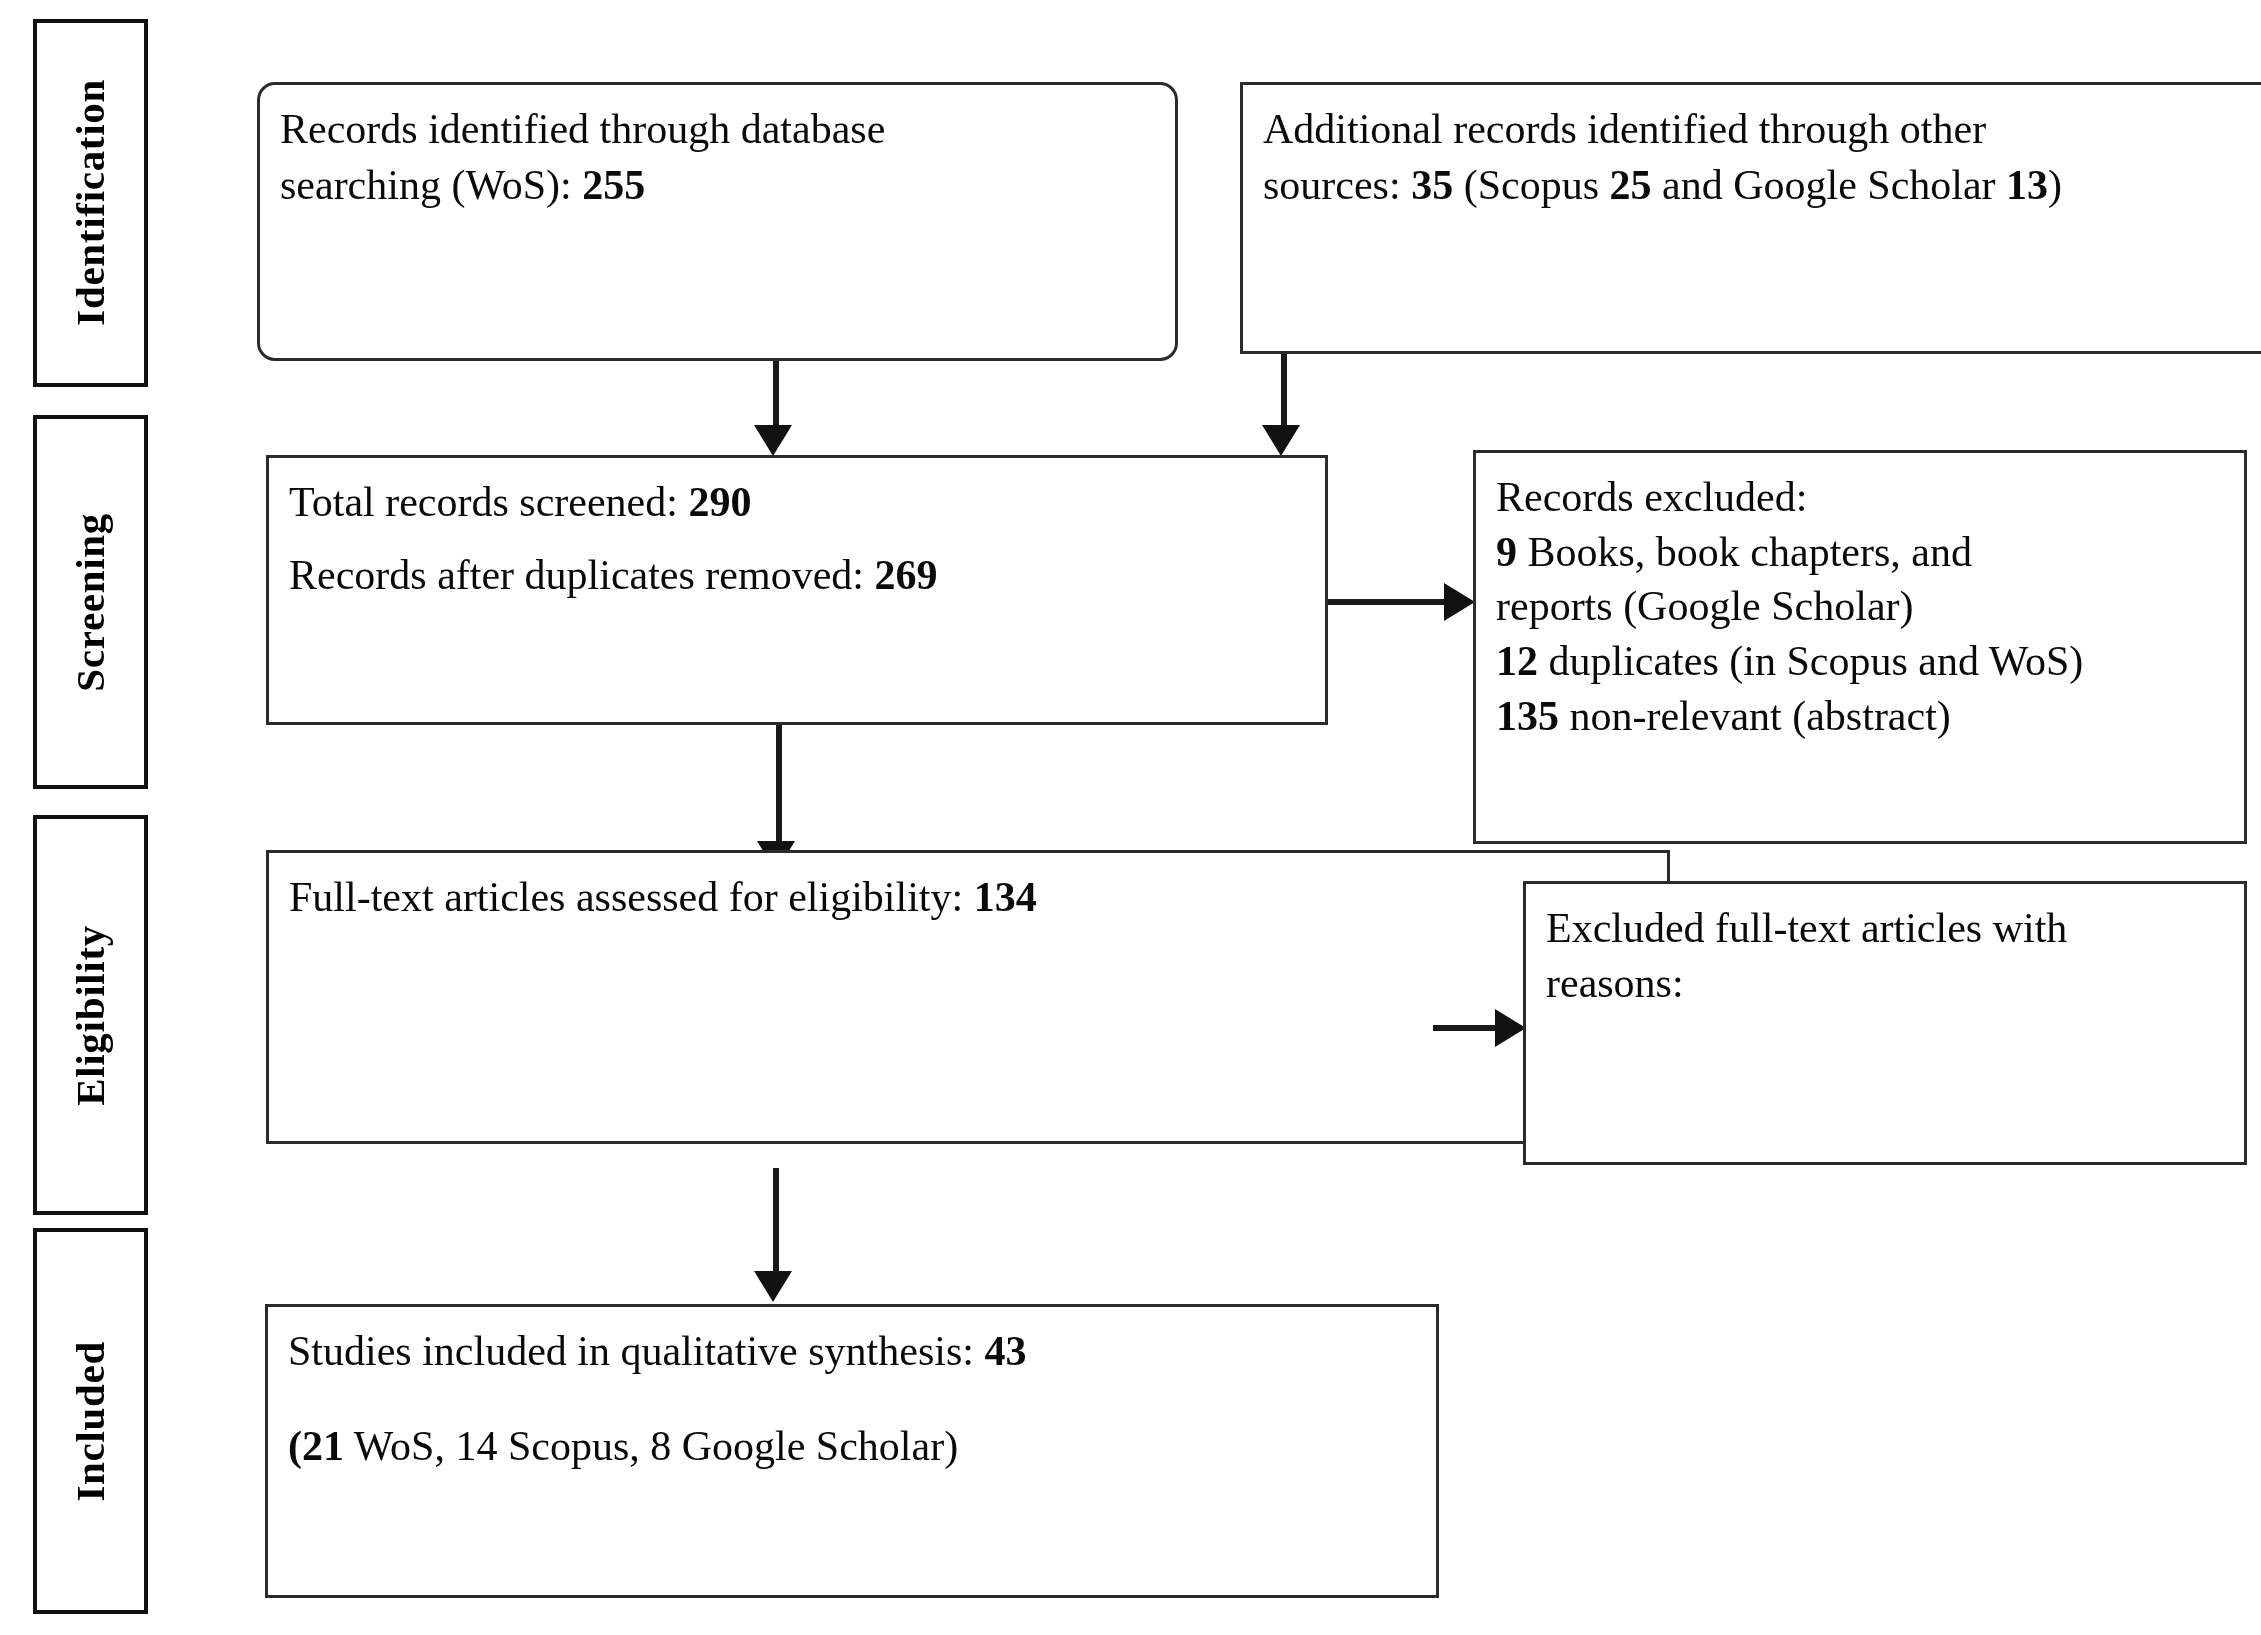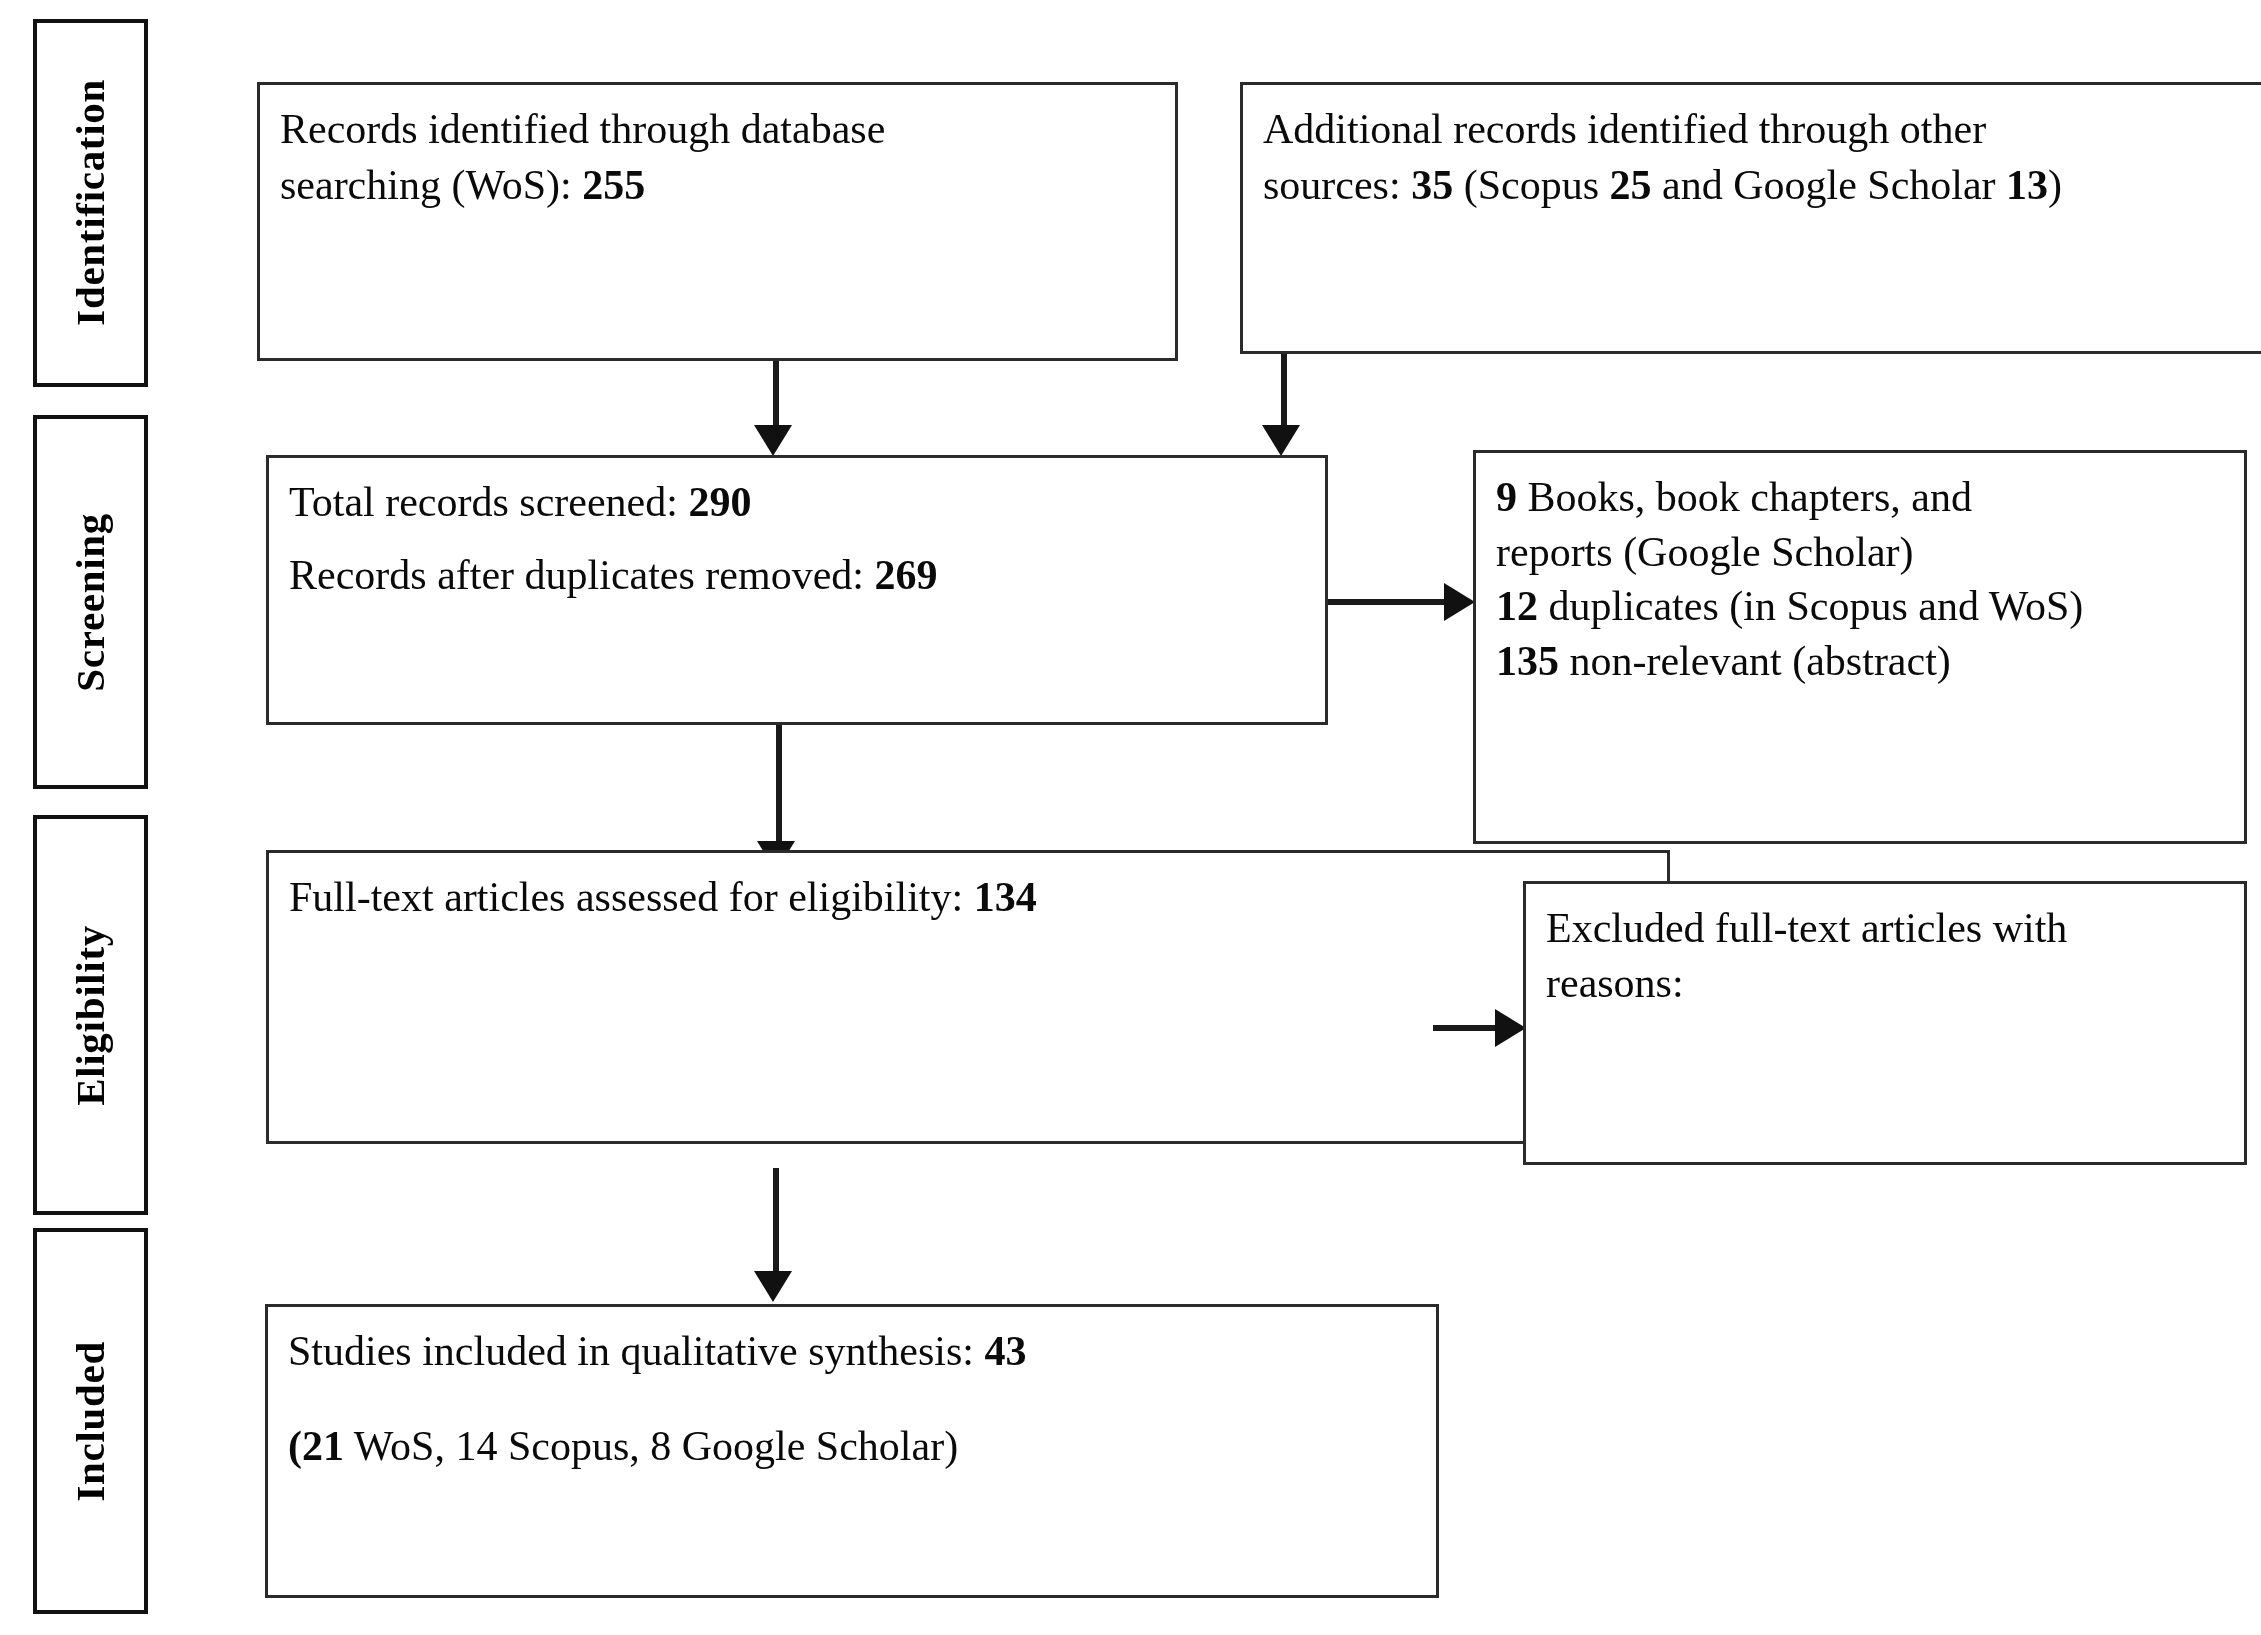--- a/index.html
+++ b/index.html
@@ -104,21 +104,21 @@
   </div>
 
   <div class="stage-cell" style="left:33px; top:815px; width:115px; height:400px;">
     <span class="stage-label">Eligibility</span>
   </div>
 
   <div class="stage-cell" style="left:33px; top:1228px; width:115px; height:386px;">
     <span class="stage-label">Included</span>
   </div>
 
-  <div class="flow-box" style="left:257px; top:82px; width:921px; height:279px;">
+  <div class="flow-box" style="left:257px; top:82px; width:921px; height:279px;border-radius:18px;">
     <div class="box-line">Records identified through database</div>
     <div class="box-line">
       <span>searching (WoS): </span><b>255</b>
     </div>
   </div>
 
   <div class="flow-box" style="left:1240px; top:82px; width:1176px; height:272px;">
     <div class="box-line">Additional records identified through other</div>
     <div class="box-line">
       <span>sources: </span><b>35</b><span> (Scopus </span><b>25</b><span> and Google Scholar </span><b>13</b><span>)</span>
@@ -138,20 +138,21 @@
     <div class="gap-sm"></div>
     <div class="box-line">
       <span>Records after duplicates removed: </span><b>269</b>
     </div>
   </div>
 
   <div class="arrow-h" style="left:1328px; top:599px; width:119px;"></div>
   <div class="arrow-h-head" style="left:1444px; top:583px;"></div>
 
   <div class="flow-box" style="left:1473px; top:450px; width:774px; height:394px;">
+    <div class="box-line tight">Records excluded:</div>
     <div class="box-line tight">
       <b>9</b><span> Books, book chapters, and</span>
     </div>
     <div class="box-line tight">reports (Google Scholar)</div>
     <div class="box-line tight">
       <b>12</b><span> duplicates (in Scopus and WoS)</span>
     </div>
     <div class="box-line tight">
       <b>135</b><span> non-relevant (abstract)</span>
     </div>

